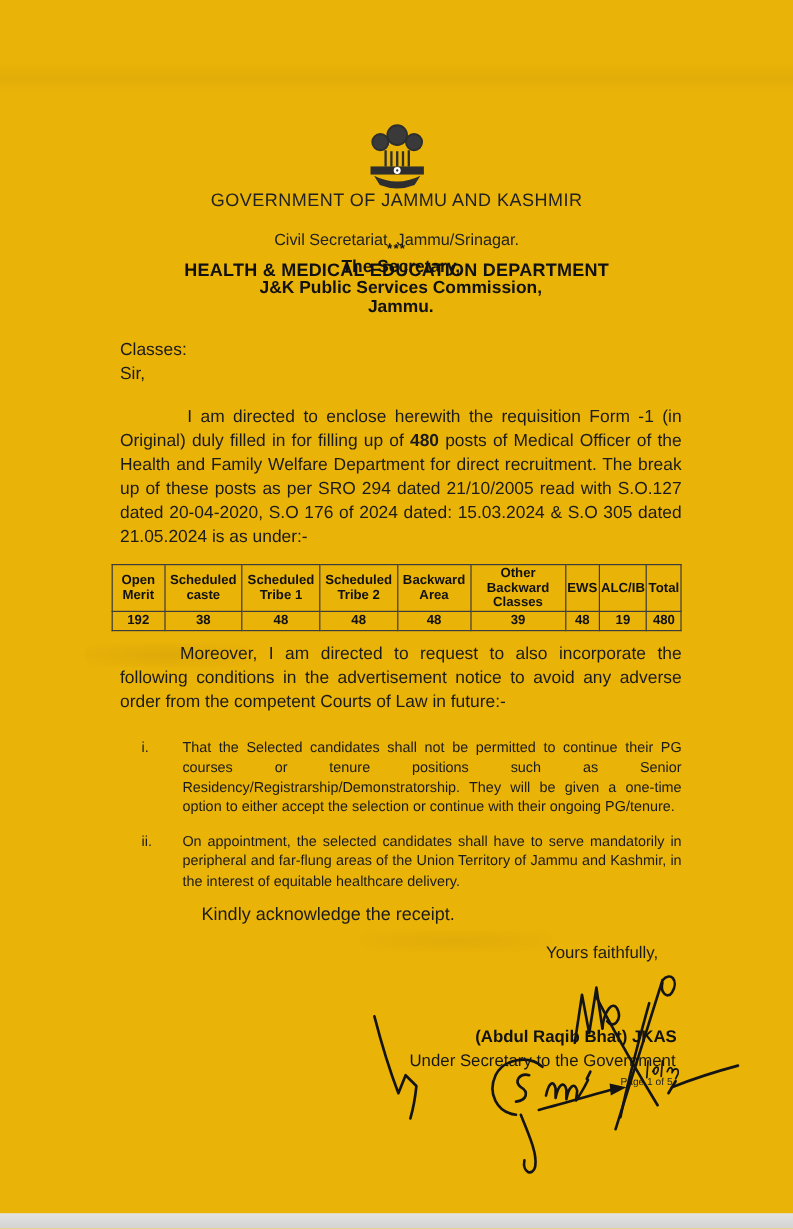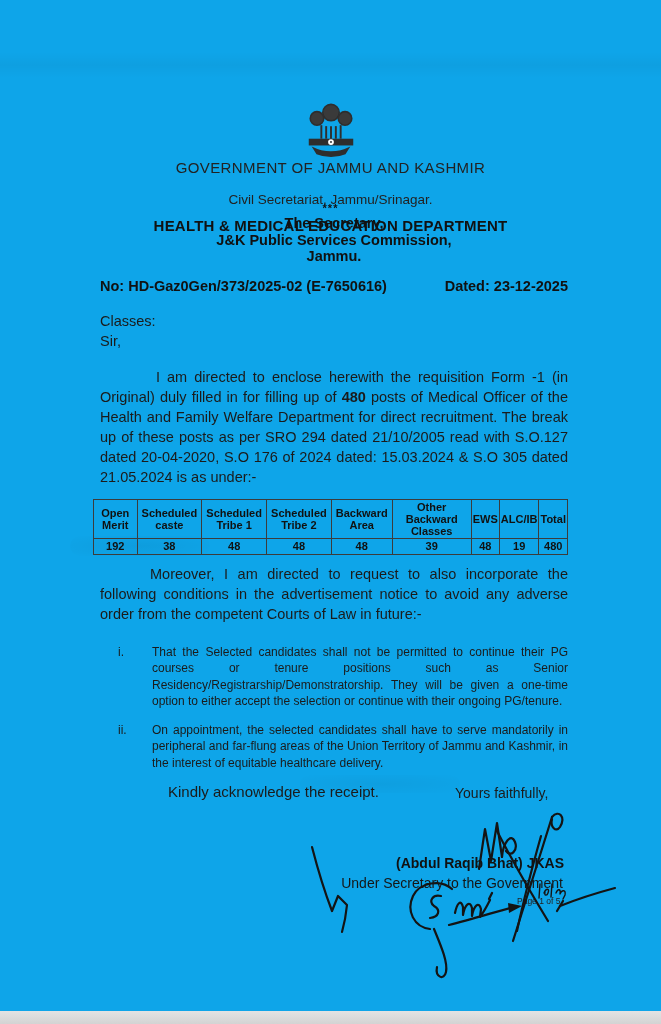--- a/index.html
+++ b/index.html
@@ -1,18 +1,18 @@
 <!DOCTYPE html>
 <html><head>
 <meta charset="utf-8">
 <style>
   html,body{margin:0;padding:0;background:#ffffff;}
   .page{
     position:relative;width:661px;height:1024px;overflow:hidden;
-    background:#0ea5e9;color:#1b1b1b;
+    background:#eab308;color:#1b1b1b;
     font-family:"Liberation Sans","DejaVu Sans",sans-serif;
   }
   
   .scan-band-top{position:absolute;left:0;top:52px;width:661px;height:26px;
     background:linear-gradient(to bottom,rgba(0,0,0,0.00),rgba(0,0,0,0.035),rgba(0,0,0,0.00));}
   .scan-smudge1{position:absolute;left:70px;top:536px;width:140px;height:20px;border-radius:12px;
     background:radial-gradient(ellipse at center,rgba(0,0,0,0.05),rgba(0,0,0,0));}
   .scan-smudge2{position:absolute;left:300px;top:775px;width:160px;height:18px;border-radius:12px;
     background:radial-gradient(ellipse at center,rgba(0,0,0,0.04),rgba(0,0,0,0));}
   .scan-band-bottom{position:absolute;left:0;bottom:0;width:661px;height:13px;
@@ -97,24 +97,20 @@
   <div class="hdr hdr-stars">***</div>
 
   <div class="content">
 
     <div class="addressee">
       <div>The Secretary,</div>
       <div>J&amp;K Public Services Commission,</div>
       <div>Jammu.</div>
     </div>
 
-    <div class="ref-row">
-      <span>No: HD-Gaz0Gen/373/2025-02 (E-7650616)</span>
-      <span>Dated: 23-12-2025</span>
-    </div>
 
     <div class="subject-row">
       <span class="subject-label">Classes:</span>
     </div>
 
     <div class="salutation">Sir,</div>
 
     <p class="para para1"><span>I am directed to enclose herewith the requisition Form -1 (in Original) duly filled in for filling up of </span><b>480</b><span> posts of Medical Officer of the Health and Family Welfare Department for direct recruitment.  The break up  of these posts as per SRO 294 dated 21/10/2005 read with S.O.127 dated 20-04-2020, S.O 176 of 2024 dated: 15.03.2024  &amp;  S.O 305 dated 21.05.2024 is as under:-</span></p>
 
     <table class="posts-table">

